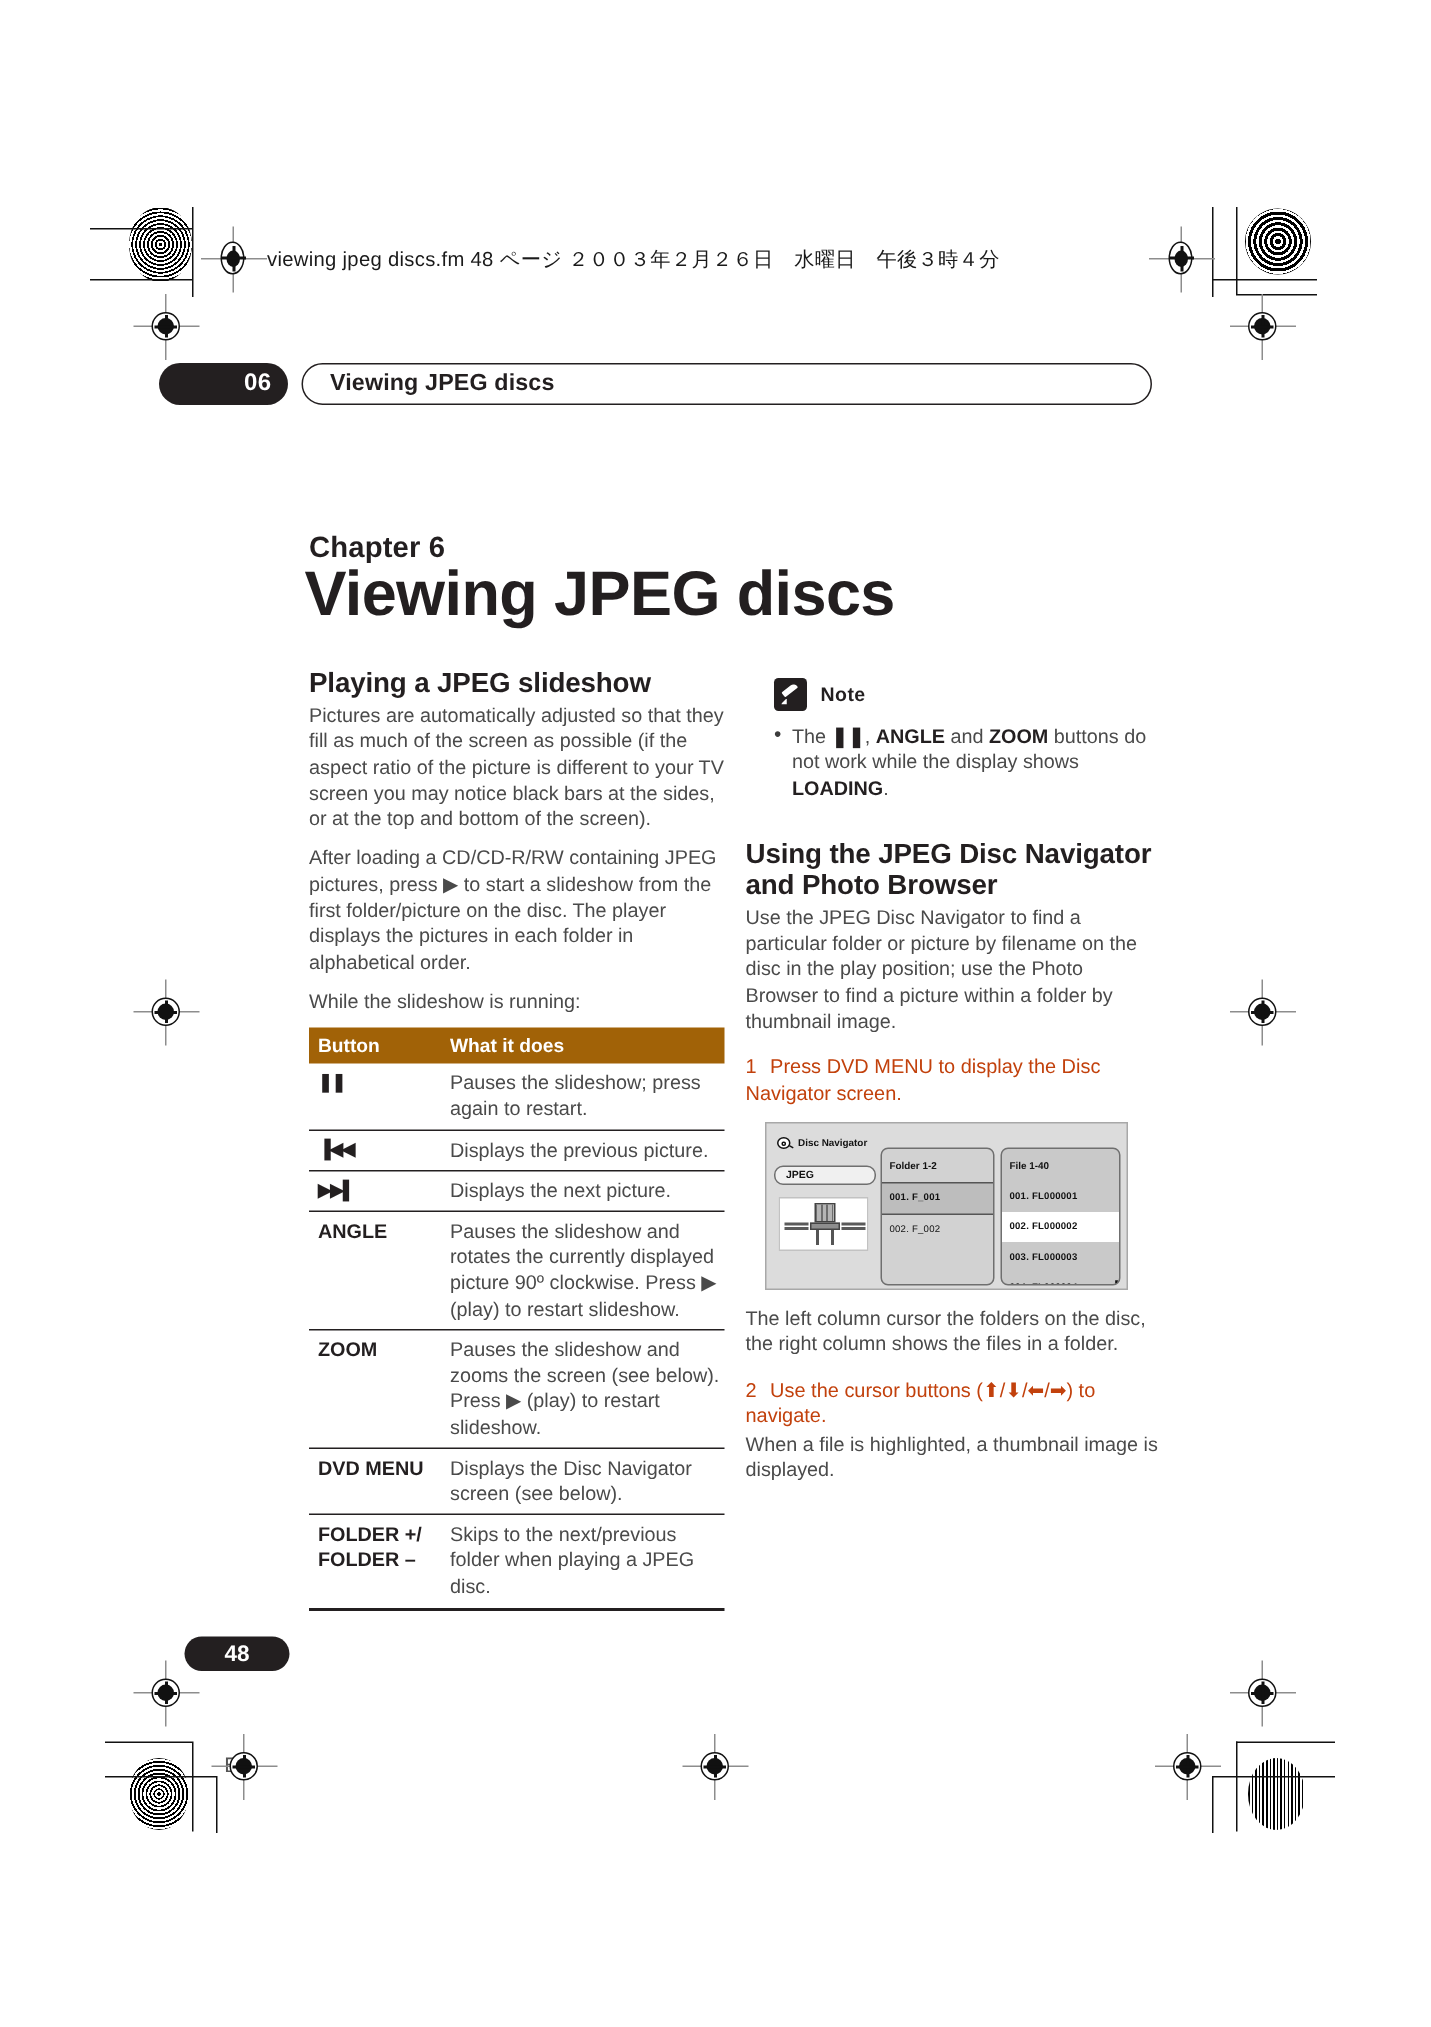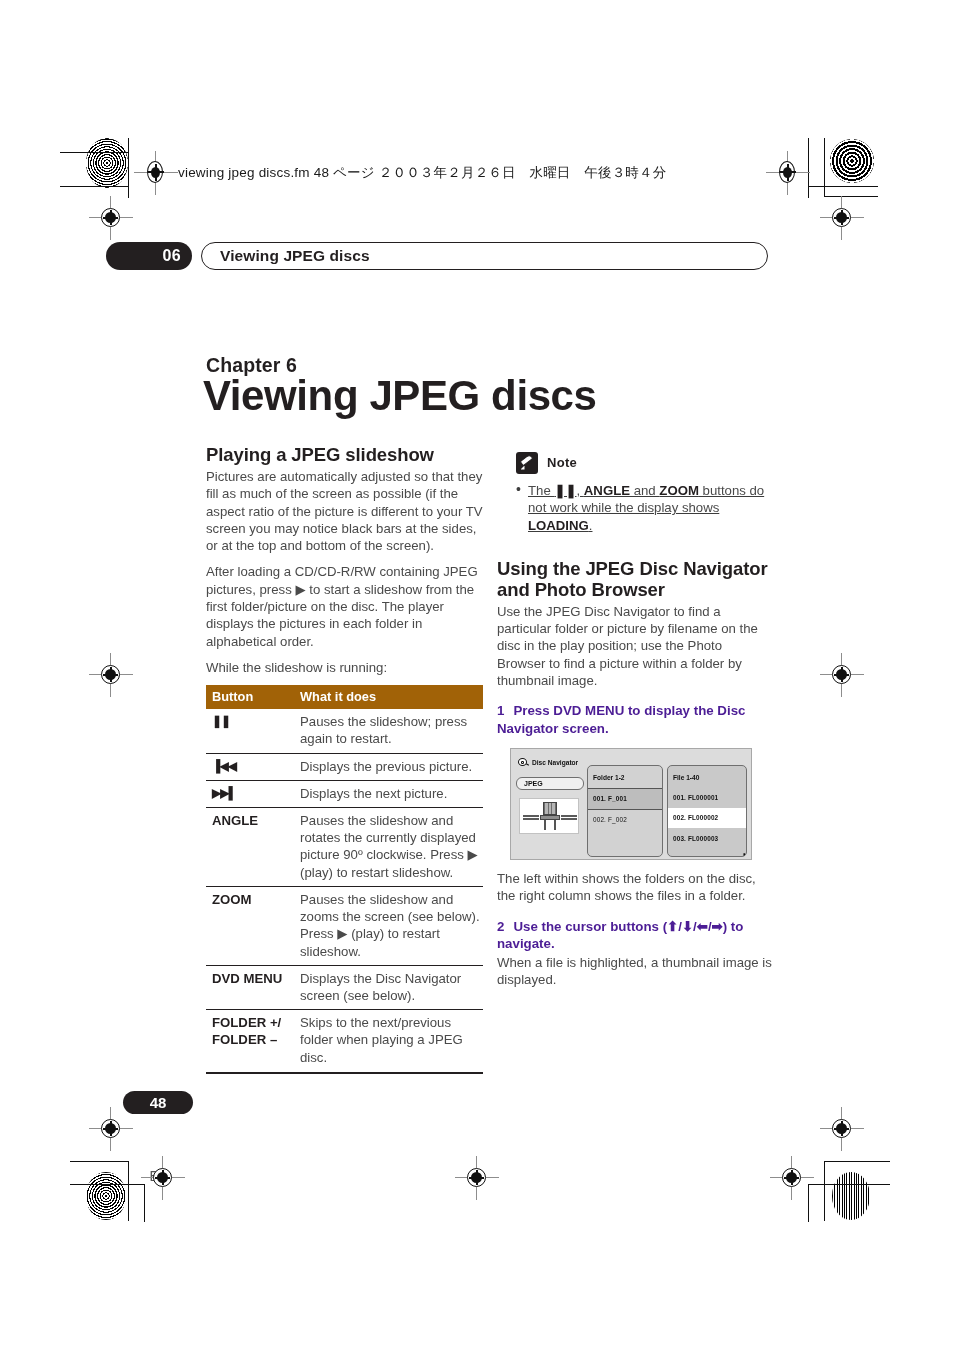--- a/index.html
+++ b/index.html
@@ -171,22 +171,22 @@
   }
   h2.sec.tight { line-height: 21.5px; }
 
   p.body {
     margin: 0 0 9px 0;
     color: #4a4a4a;
   }
   p.body.nogap { margin-bottom: 0; }
 
   .step {
-    font-weight: bold;
-    color: #4c1d95;
+    font-weight: normal;
+    color: #c2410c;
     margin: 13px 0 1px 0;
     line-height: 17.4px;
     font-size: 13.3px;
   }
   .step .sn { margin-right: 9px; }
 
   
   table.btns {
     border-collapse: collapse;
     width: 277px;
@@ -258,21 +258,20 @@
   .note-label {
     font-weight: bold;
     font-size: 13px;
     color: #231f20;
     letter-spacing: 0.3px;
   }
   ul.notes {
     list-style: none;
     margin: 0;
     padding: 0 0 0 19px;
-    text-decoration: underline;
   }
   ul.notes li {
     position: relative;
     padding-left: 12px;
     margin-bottom: 7px;
     line-height: 17.3px;
     color: #4a4a4a;
     font-size: 13.2px;
   }
   ul.notes li::before {
@@ -646,21 +645,21 @@
       <div class="hdr">File 1-40</div>
       <div class="osd-row fbold">001. FL000001</div>
       <div class="osd-row sel-file">002. FL000002</div>
       <div class="osd-row fbold">003. FL000003</div>
       <div class="osd-row fbold">004. FL000004</div>
 
       <div class="scroll-arrow">⬇</div>
     </div>
   </div>
 
-  <p class="body">The left within shows the folders on the disc, the right column shows the files in a folder.</p>
+  <p class="body">The left column cursor the folders on the disc, the right column shows the files in a folder.</p>
 
   <div class="step">
     <span class="sn">2</span><span>Use the cursor buttons (⬆/⬇/⬅/➡) to navigate.</span>
   </div>
   <p class="body">When a file is highlighted, a thumbnail image is displayed.</p>
 </div>
 
 <div class="pagenum">48</div>
 <div class="pagelang">En</div>
 

